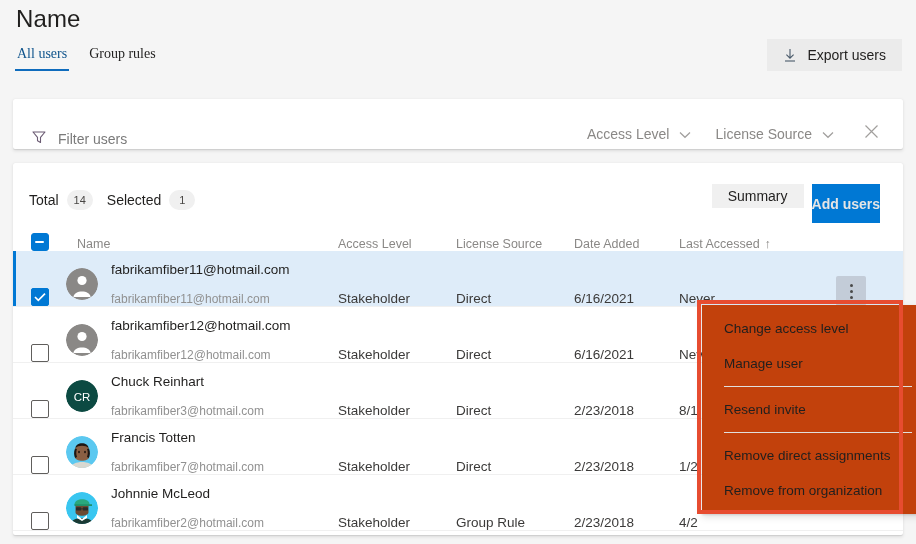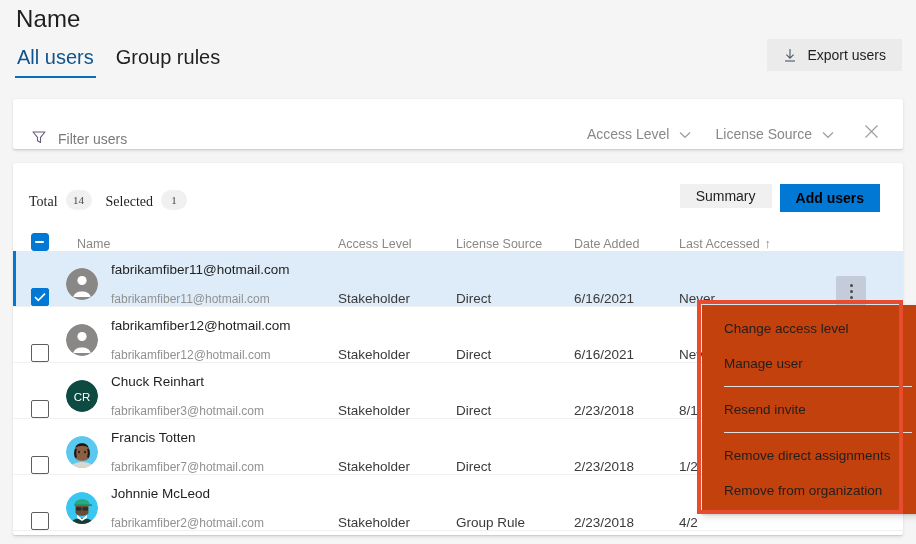--- a/index.html
+++ b/index.html
@@ -11,21 +11,21 @@
     overflow: hidden;
   }
   .page { position: relative; width: 916px; height: 544px; background: #f5f5f5; }
 
   
   .page-title {
     position: absolute; left: 16px; top: 5px;
     font-size: 24px; font-weight: 400; color: #201f1e; letter-spacing: .1px;
   }
   .tabs { position: absolute; left: 15px; top: 44px; display: flex; gap: 18px; }
-  .tab { position: relative; font-size: 20px; color: #201f1e; padding: 2px 2px 9px 2px; cursor: pointer; }
+  .tab { position: relative; font-size: 14px; color: #201f1e; padding: 2px 2px 9px 2px; cursor: pointer; font-family: Liberation Serif, serif; }
   .tab.active { color: #0f548c; }
   .tab.active::after {
     content: ""; position: absolute; left: 0; right: 0; bottom: 0;
     height: 2px; background: #0f6cbd;
   }
   .export-btn {
     position: absolute; right: 14px; top: 39px;
     height: 32px; display: flex; align-items: center; gap: 10px;
     padding: 0 16px; background: #ebebeb; border: none; cursor: pointer;
     font-size: 14px; color: #201f1e; font-family: inherit;
@@ -50,35 +50,35 @@
 
   
   .list-card {
     position: absolute; left: 13px; top: 163px; width: 890px; height: 372px;
     background: #fff; border-radius: 2px;
     box-shadow: 0 1.6px 3.6px rgba(0,0,0,.10), 0 .3px .9px rgba(0,0,0,.08);
     overflow: hidden;
   }
   .list-toolbar { position: relative; height: 60px; }
   .counts { position: absolute; left: 16px; top: 27px; display: flex; align-items: center; gap: 14px; }
-  .count-group { display: flex; align-items: flex-end; gap: 8px; font-family: Liberation Serif, serif; }
+  .count-group { display: flex; align-items: center; gap: 8px; }
   .count-label { font-size: 14px; color: #201f1e; }
   .count-pill {
     min-width: 26px; height: 20px; border-radius: 10px; background: #f0f0f0;
     display: flex; align-items: center; justify-content: center;
     font-size: 11px; color: #484644; padding: 0 7px;
   }
   .tool-buttons { position: absolute; right: 23px; top: 21px; display: flex; gap: 8px; }
   .btn-secondary {
     height: 24px; padding: 0 16px; background: #f0f0f0; border: none; cursor: pointer;
     font-size: 14px; color: #201f1e; font-family: Liberation Sans, sans-serif;
   }
   .btn-primary {
-    height: 28px; padding: 0 16px; background: #0078d4; border: none; cursor: pointer;
-    font-size: 14px; font-weight: bold; color: #000000; font-family: inherit;
+    height: 39px; padding: 0 0; background: #0078d4; border: none; cursor: pointer;
+    font-size: 14px; font-weight: bold; color: #e5e5e5; font-family: inherit;
   }
 
   
   .tbl { width: 100%; }
   .row {
     display: flex; align-items: flex-end; position: relative;
   }
   .hdr-row { height: 28px; }
   .data-row { height: 56px; border-bottom: 1px solid #f0f0f0; }
   .data-row.selected { background: #deecf9; }

